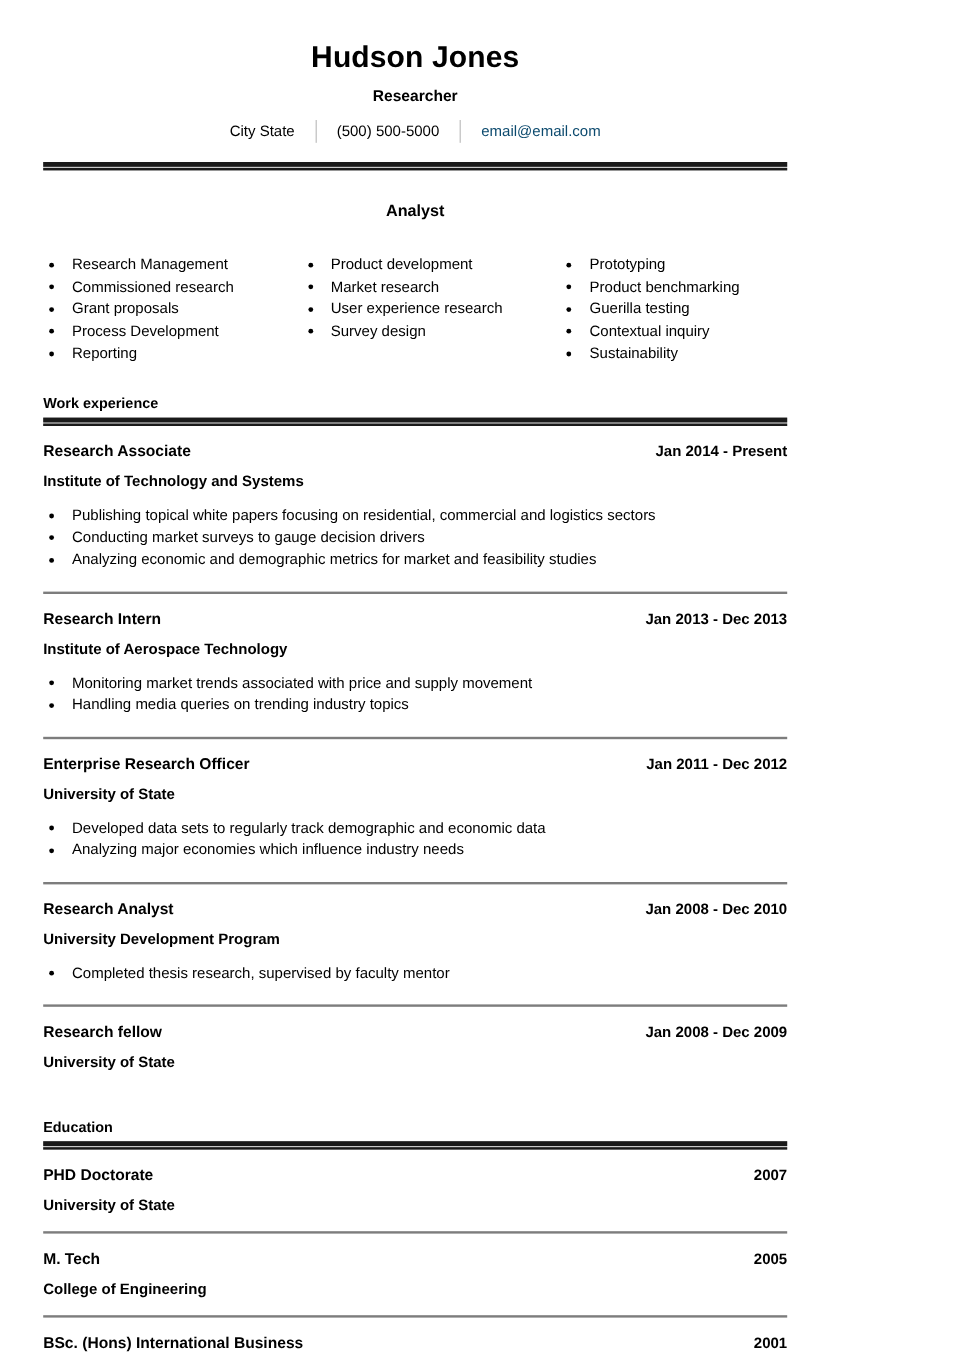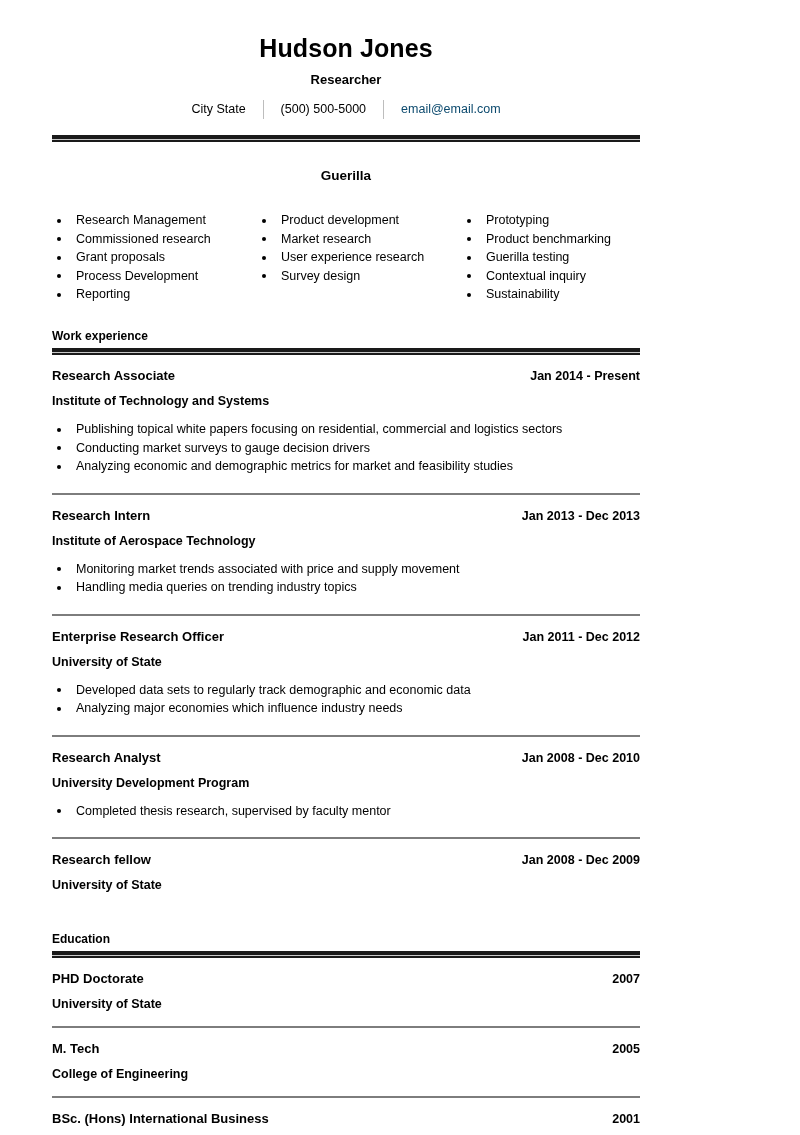--- a/index.html
+++ b/index.html
@@ -14,21 +14,21 @@
     color: #000000;
     -webkit-font-smoothing: antialiased;
   }
 
   .page {
     position: relative;
     width: 692px;
     height: 1135px;
     background: #ffffff;
     box-sizing: border-box;
-    padding: 0 52px;
+    padding: 0 36px;
     overflow: hidden;
   }
 
   
   .header {
     padding-top: 34px;
     text-align: center;
   }
   .cand-name {
     font-size: 25px;
@@ -189,21 +189,21 @@
       <span class="contact-sep"></span>
       <span class="contact-item">(500) 500-5000</span>
       <span class="contact-sep"></span>
       <span class="contact-item contact-email">email@email.com</span>
     </div>
   </div>
 
   <div class="rule-double"></div>
 
   <div class="summary-block">
-    <div class="summary-title">Guerilla</div>
+    <div class="summary-title">Analyst</div>
     <div class="skills-grid">
 
       <div class="skills-col">
         <ul>
           <li><span>Research Management</span></li>
           <li><span>Commissioned research</span></li>
           <li><span>Grant proposals</span></li>
           <li><span>Process Development</span></li>
           <li><span>Reporting</span></li>
         </ul>

